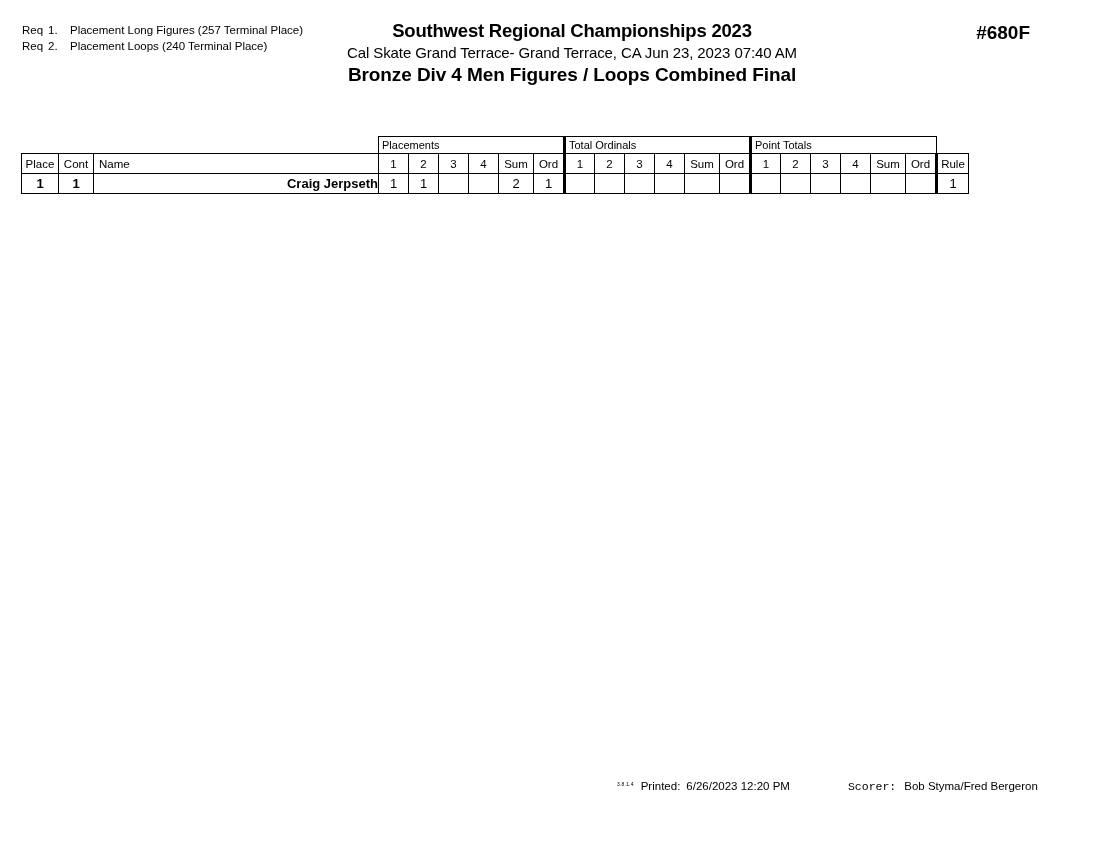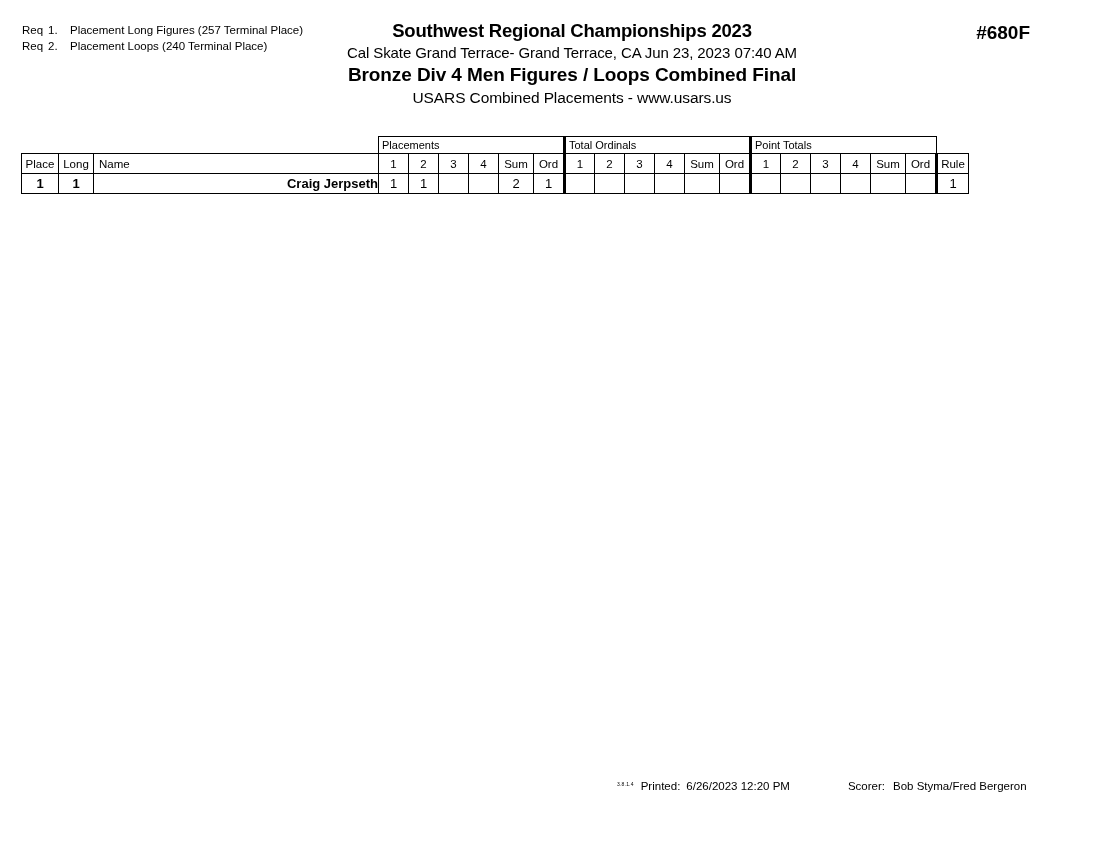--- a/index.html
+++ b/index.html
@@ -185,20 +185,21 @@
     margin-right: 7px;
     letter-spacing: 0.2px;
     position: relative;
     top: -4px;
   }
   .footer-printed-label { margin-right: 6px; }
   .footer-printed-value { }
   .footer-scorer-label {
     margin-left: 58px;
     margin-right: 8px;
+    font-family: Liberation Mono, monospace;
   }
   .footer-scorer-value { }
 </style>
 </head>
 <body>
 
 <div class="req-block">
   <div class="req-line">
     <span class="req-word">Req</span>
     <span class="req-num">1.</span>
@@ -210,21 +211,20 @@
     <span class="req-text">Placement Loops (240 Terminal Place)</span>
   </div>
 </div>
 
 <div class="event-number">#680F</div>
 
 <div class="title-block">
   <div class="title-main">Southwest Regional Championships 2023</div>
   <div class="title-venue">Cal Skate Grand Terrace- Grand Terrace, CA  Jun 23, 2023  07:40 AM</div>
   <div class="title-division">Bronze Div 4 Men Figures / Loops Combined Final</div>
-  <div class="title-sub">USARS Combined Placements - www.usars.us</div>
 </div>
 
 <table class="results-table">
   <colgroup>
     <col class="c-place">
       <col class="c-cont">
       <col class="c-name">
     <col class="c-n">
       <col class="c-n">
       <col class="c-n">
@@ -250,21 +250,21 @@
       <tr class="group-row">
     <td class="gh-blank" colspan="3"></td>
     <td class="gh-box" colspan="6">Placements</td>
     <td class="gh-box-thick" colspan="6">Total Ordinals</td>
     <td class="gh-box-thick" colspan="6">Point Totals</td>
     <td class="gh-rule-blank"></td>
   </tr>
 
   <tr class="head-row">
     <td>Place</td>
-    <td>Long</td>
+    <td>Cont</td>
     <td class="h-left">Name</td>
 
     <td>1</td>
     <td>2</td>
     <td>3</td>
     <td>4</td>
     <td>Sum</td>
     <td>Ord</td>
 
     <td class="thick-left">1</td>

